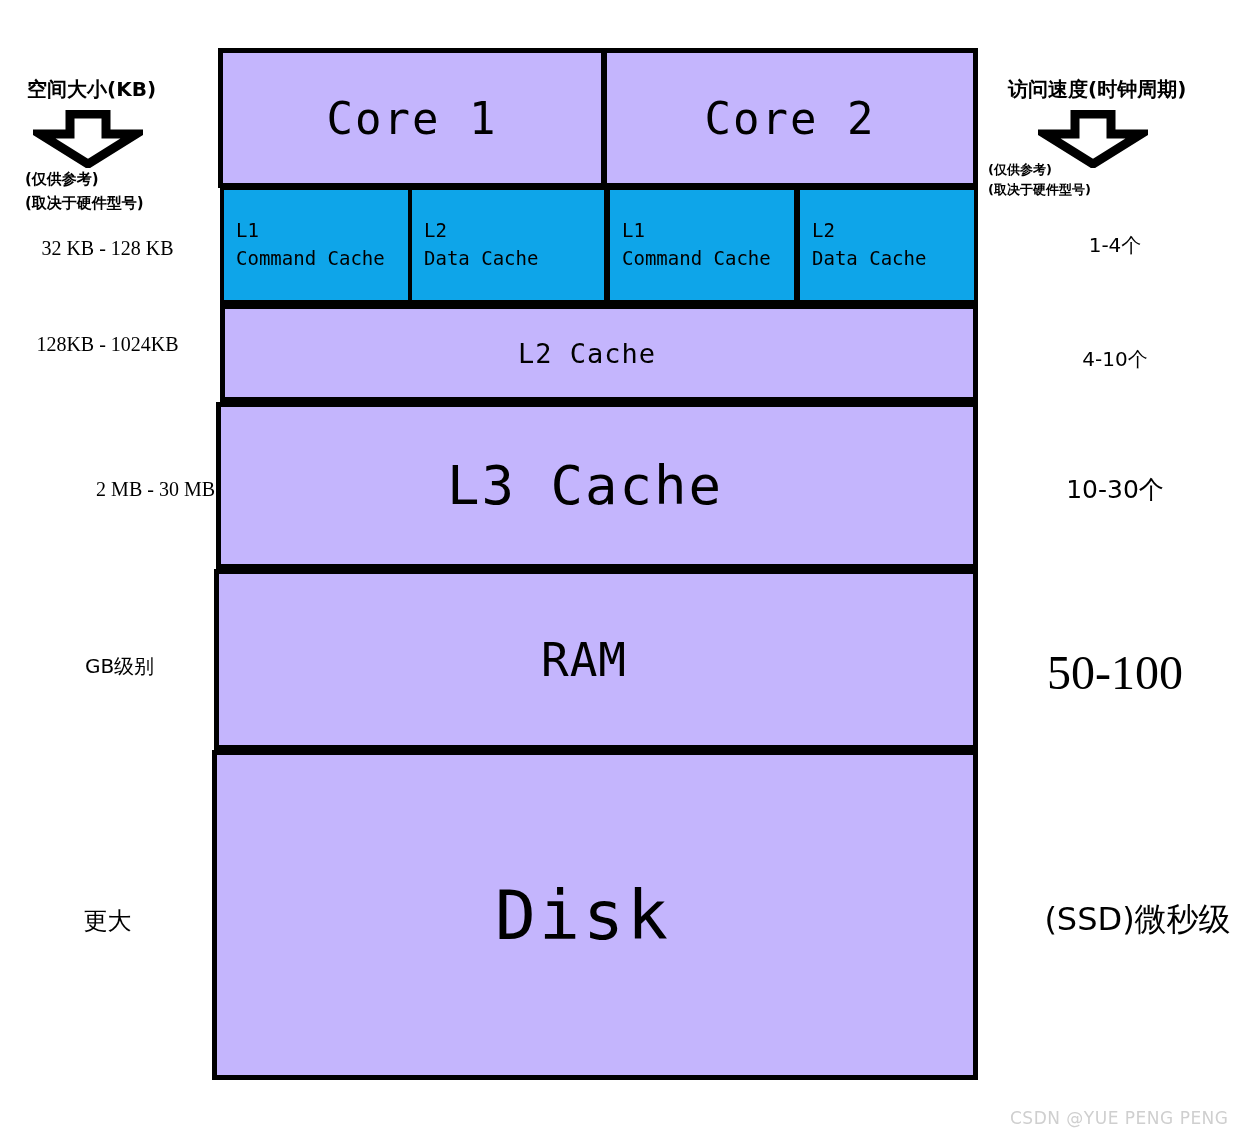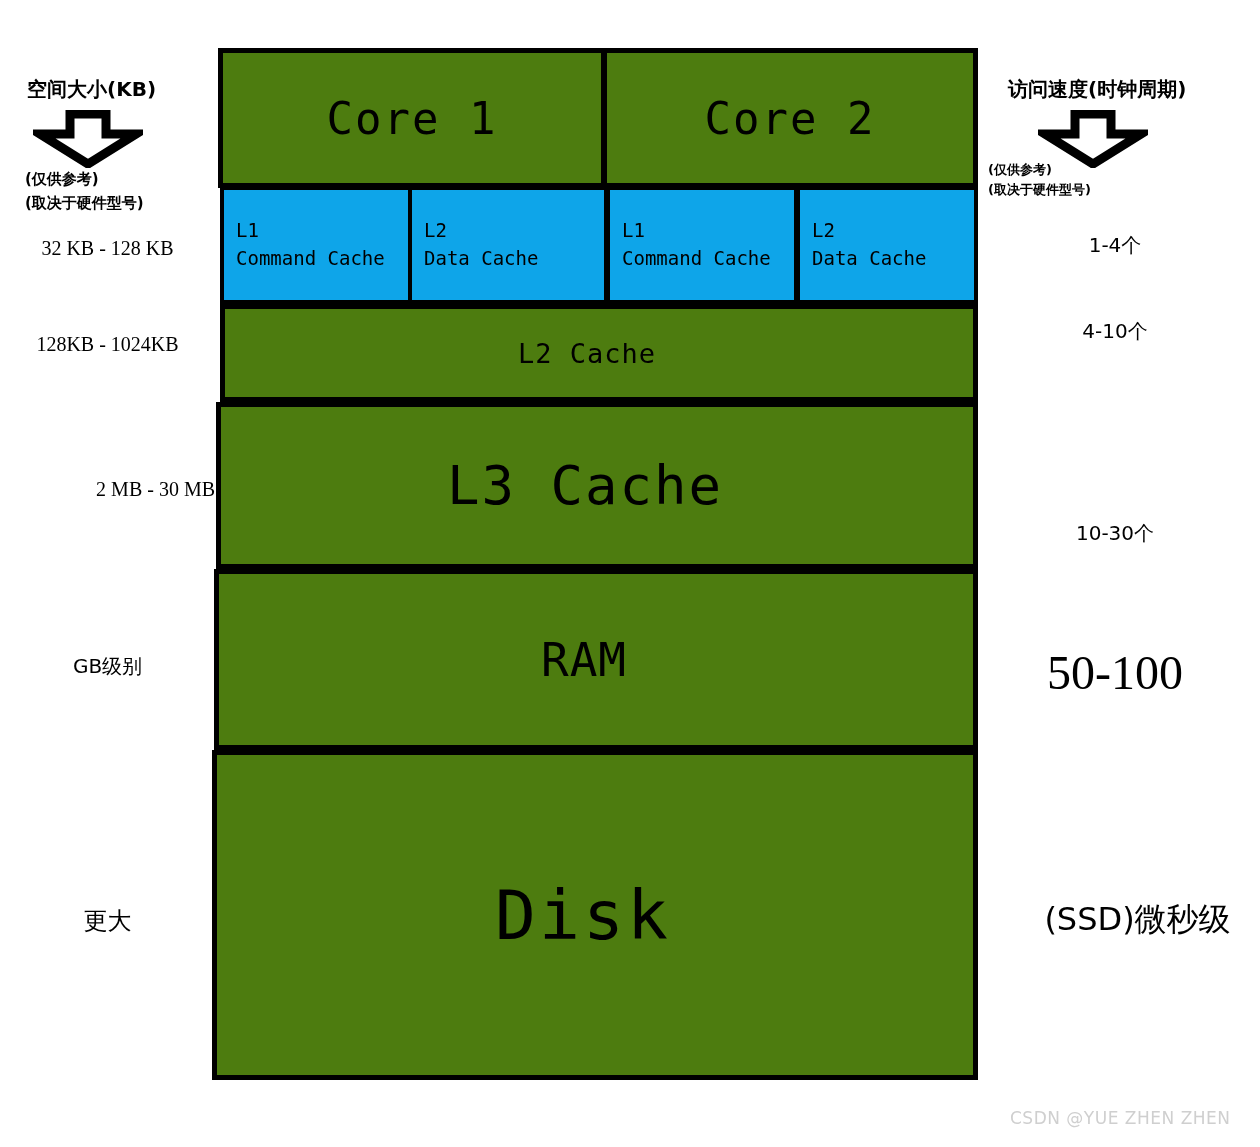--- a/index.html
+++ b/index.html
@@ -57,21 +57,21 @@
     font-family: "DejaVu Sans", "Liberation Sans", sans-serif;
     font-size: 20px;
   }
 
   
   .arrow-wrap { line-height: 0; }
 
   
   .box {
     position: absolute;
-    background: #4d7c0f;
+    background: #c4b5fd;
     border: 5px solid #000000;
     box-sizing: border-box;
     display: flex;
     align-items: center;
     justify-content: center;
     font-family: "DejaVu Sans Mono", "Liberation Mono", monospace;
     color: #000000;
   }
   .box.core      { font-size: 44px; letter-spacing: 2px; }
   .box.l2cache   { font-size: 27px; letter-spacing: 1px; }
@@ -116,37 +116,37 @@
     <polygon points="37,4 73,4 73,24 103,24 55,54 7,24 37,24" fill="#ffffff" stroke="#000000" stroke-width="9" stroke-linejoin="miter"></polygon>
   </svg>
 </div>
 
 <div class="abs side-note" style="left:25px; top:170px;">(仅供参考)</div>
 <div class="abs side-note" style="left:25px; top:194px;">(取决于硬件型号)</div>
 
 <div class="abs side-val" style="left:0px; top:237px; width:215px;">32 KB - 128 KB</div>
 <div class="abs side-val" style="left:0px; top:333px; width:215px;">128KB - 1024KB</div>
 <div class="abs side-val" style="left:0px; top:478px; width:215px;text-align:right;">2 MB - 30 MB</div>
-<div class="abs side-val cjk" style="left:0px; top:653px; width:215px;">GB级别</div>
+<div class="abs side-val cjk" style="left:12px; top:653px; width:215px;">GB级别</div>
 <div class="abs side-val cjk" style="left:0px; top:905px; width:215px; font-size:24px;">更大</div>
 
 <div class="abs side-head" style="left:1008px; top:78px;">访问速度(时钟周期)</div>
 
 <div class="abs arrow-wrap" style="left:1038px; top:110px;">
   <svg width="110" height="58" viewBox="0 0 110 58" aria-hidden="true">
     <polygon points="37,4 73,4 73,24 103,24 55,54 7,24 37,24" fill="#ffffff" stroke="#000000" stroke-width="9" stroke-linejoin="miter"></polygon>
   </svg>
 </div>
 
 <div class="abs side-note-sm" style="left:988px; top:162px;">(仅供参考)</div>
 <div class="abs side-note-sm" style="left:988px; top:182px;">(取决于硬件型号)</div>
 
 <div class="abs side-val cjk" style="left:1000px; top:232px; width:230px;">1-4个</div>
-<div class="abs side-val cjk" style="left:1000px; top:318px; width:230px;">4-10个</div>
-<div class="abs side-val cjk" style="left:1000px; top:473px; width:230px; font-size:20px;margin-top:47px;">10-30个</div>
+<div class="abs side-val cjk" style="left:1000px; top:346px; width:230px;">4-10个</div>
+<div class="abs side-val cjk" style="left:1000px; top:473px; width:230px; font-size:25px;">10-30个</div>
 <div class="abs side-val big" style="left:1000px; top:645px; width:230px;">50-100</div>
 <div class="abs side-val mid cjk" style="left:985px; top:898px; width:305px; font-size:32px;">(SSD)微秒级</div>
 
 <div class="box core" style="left:218px; top:48px; width:388px; height:140px;">
   <span>Core 1</span>
 </div>
 <div class="box core" style="left:602px; top:48px; width:376px; height:140px;">
   <span>Core 2</span>
 </div>
 
@@ -176,13 +176,13 @@
 </div>
 
 <div class="box ram" style="left:214px; top:569px; width:764px; height:181px;">
   <span style="transform:translateX(-12px);">RAM</span>
 </div>
 
 <div class="box disk" style="left:212px; top:750px; width:766px; height:330px;">
   <span style="transform:translateX(-12px);">Disk</span>
 </div>
 
-<div class="watermark" style="left:1010px; top:1108px;">CSDN @YUE ZHEN ZHEN</div>
+<div class="watermark" style="left:1010px; top:1108px;">CSDN @YUE PENG PENG</div>
 
 </body></html>

